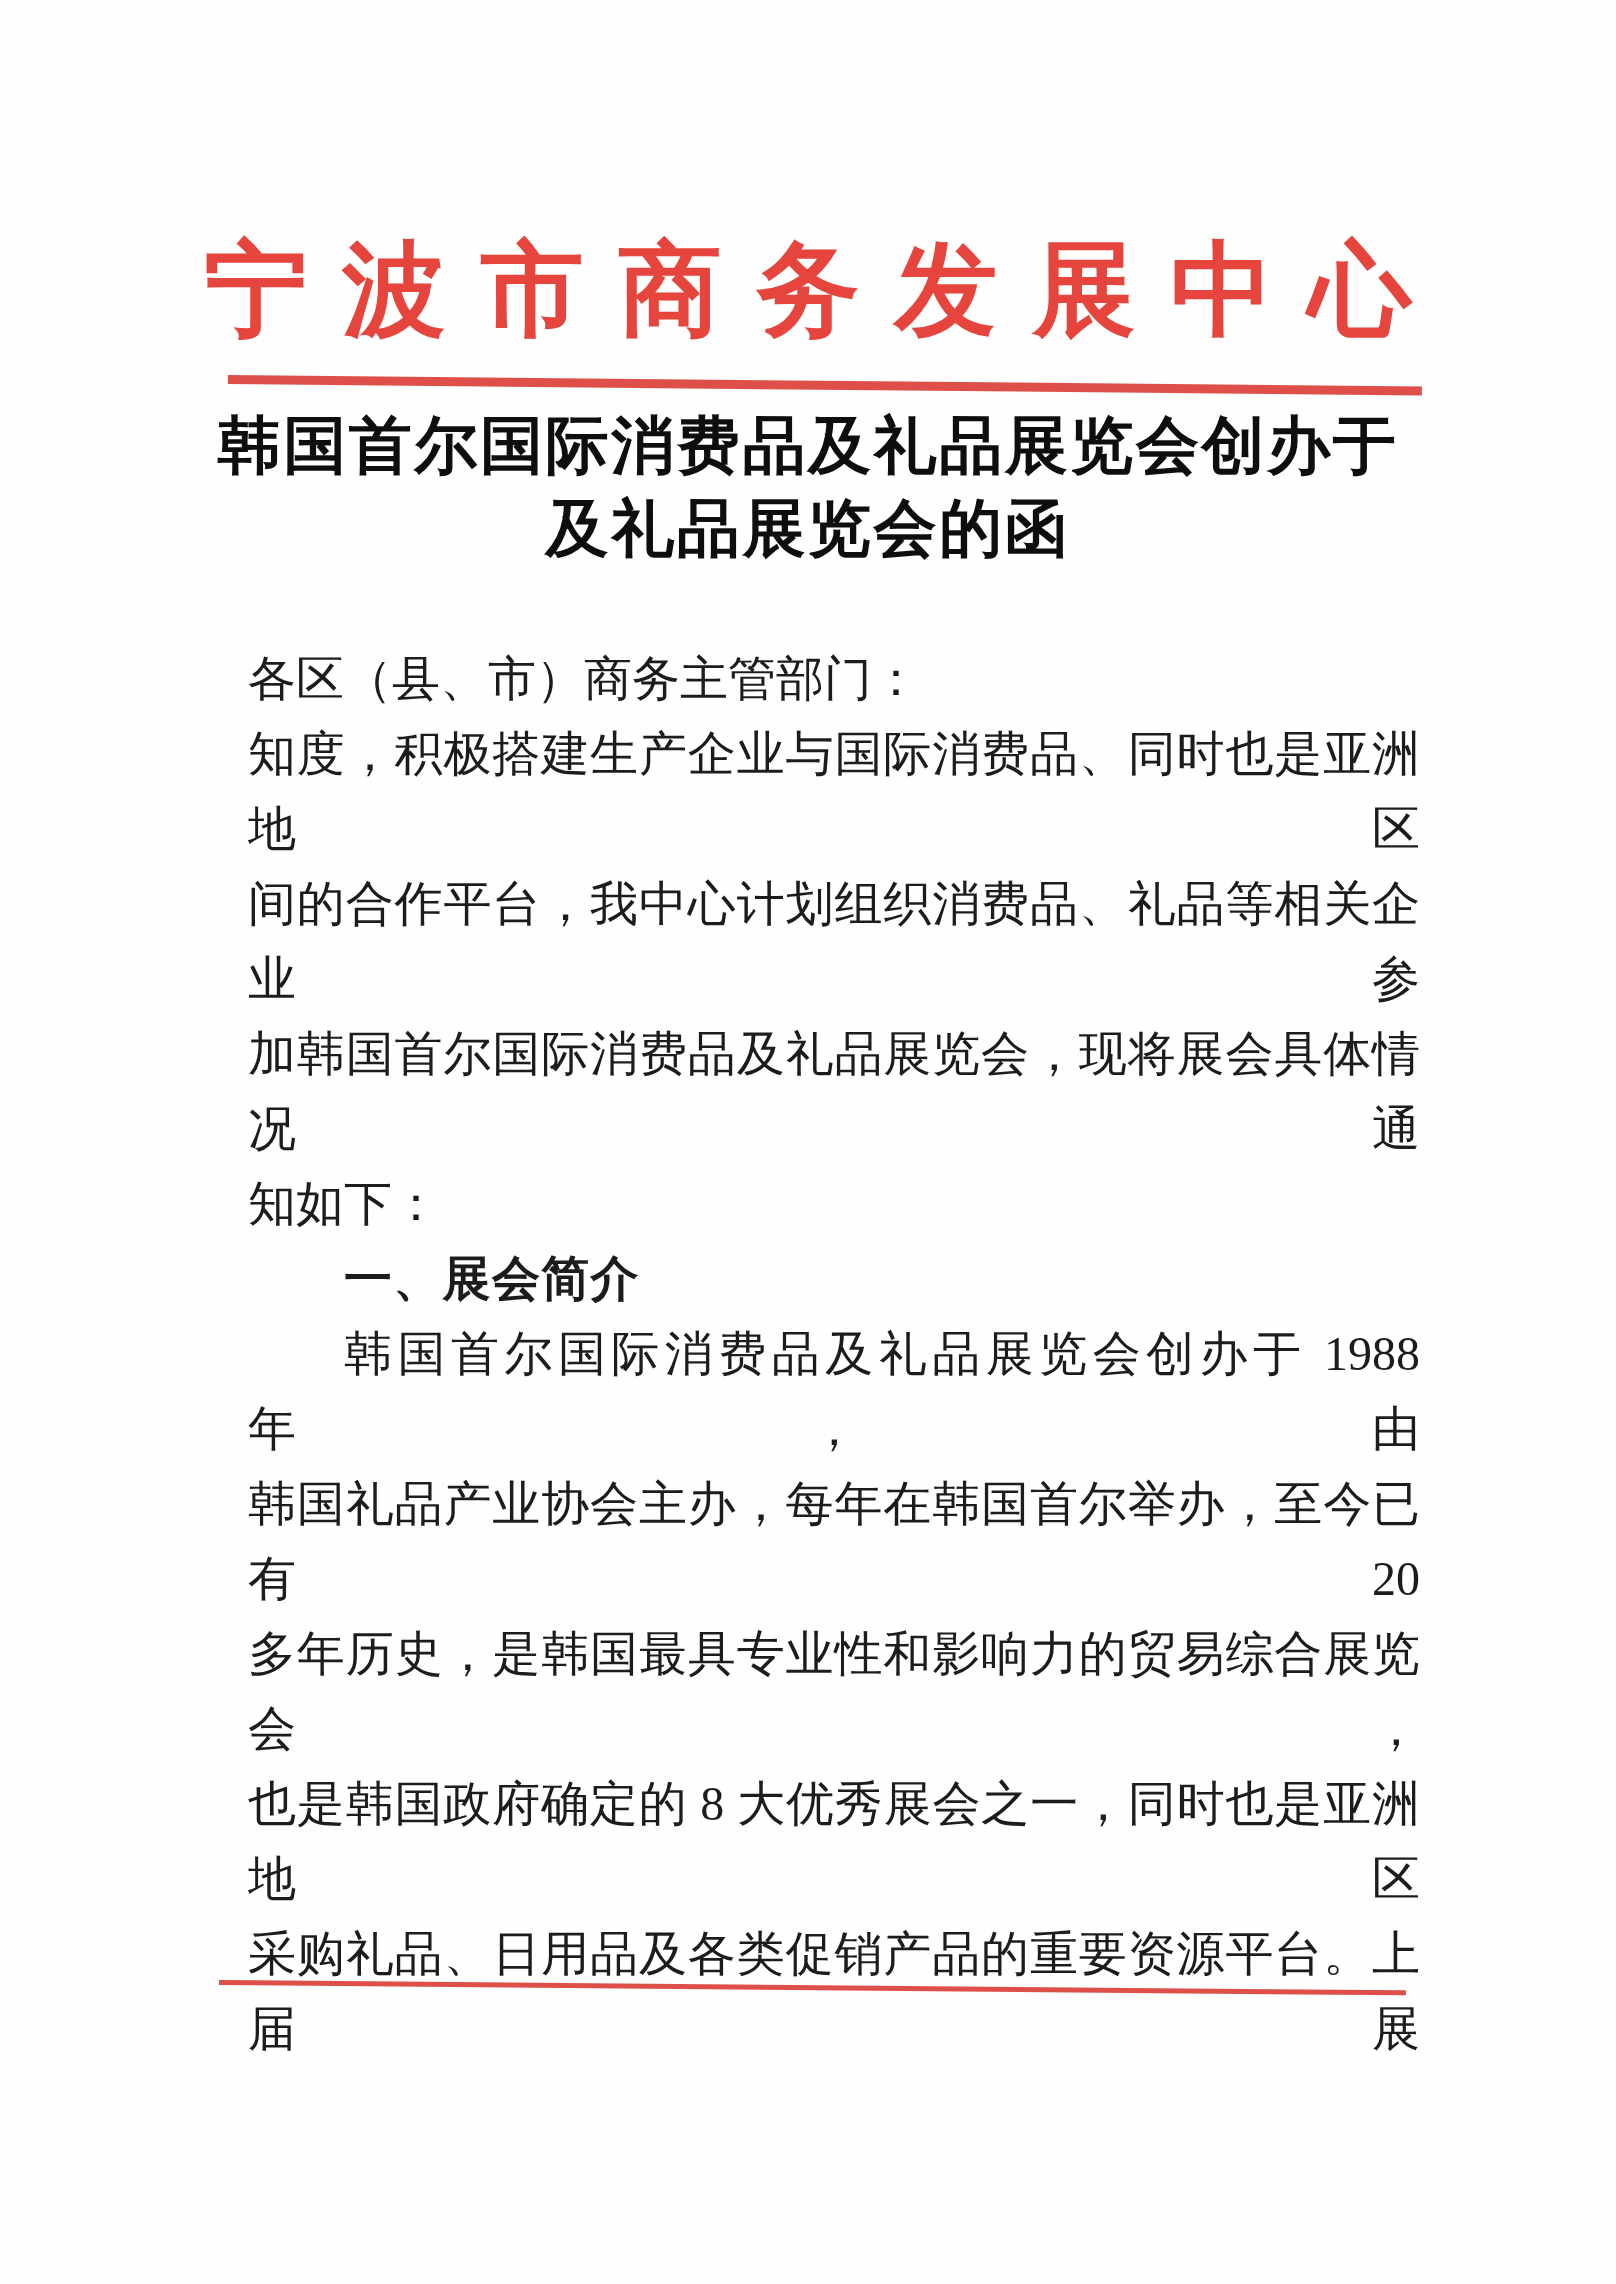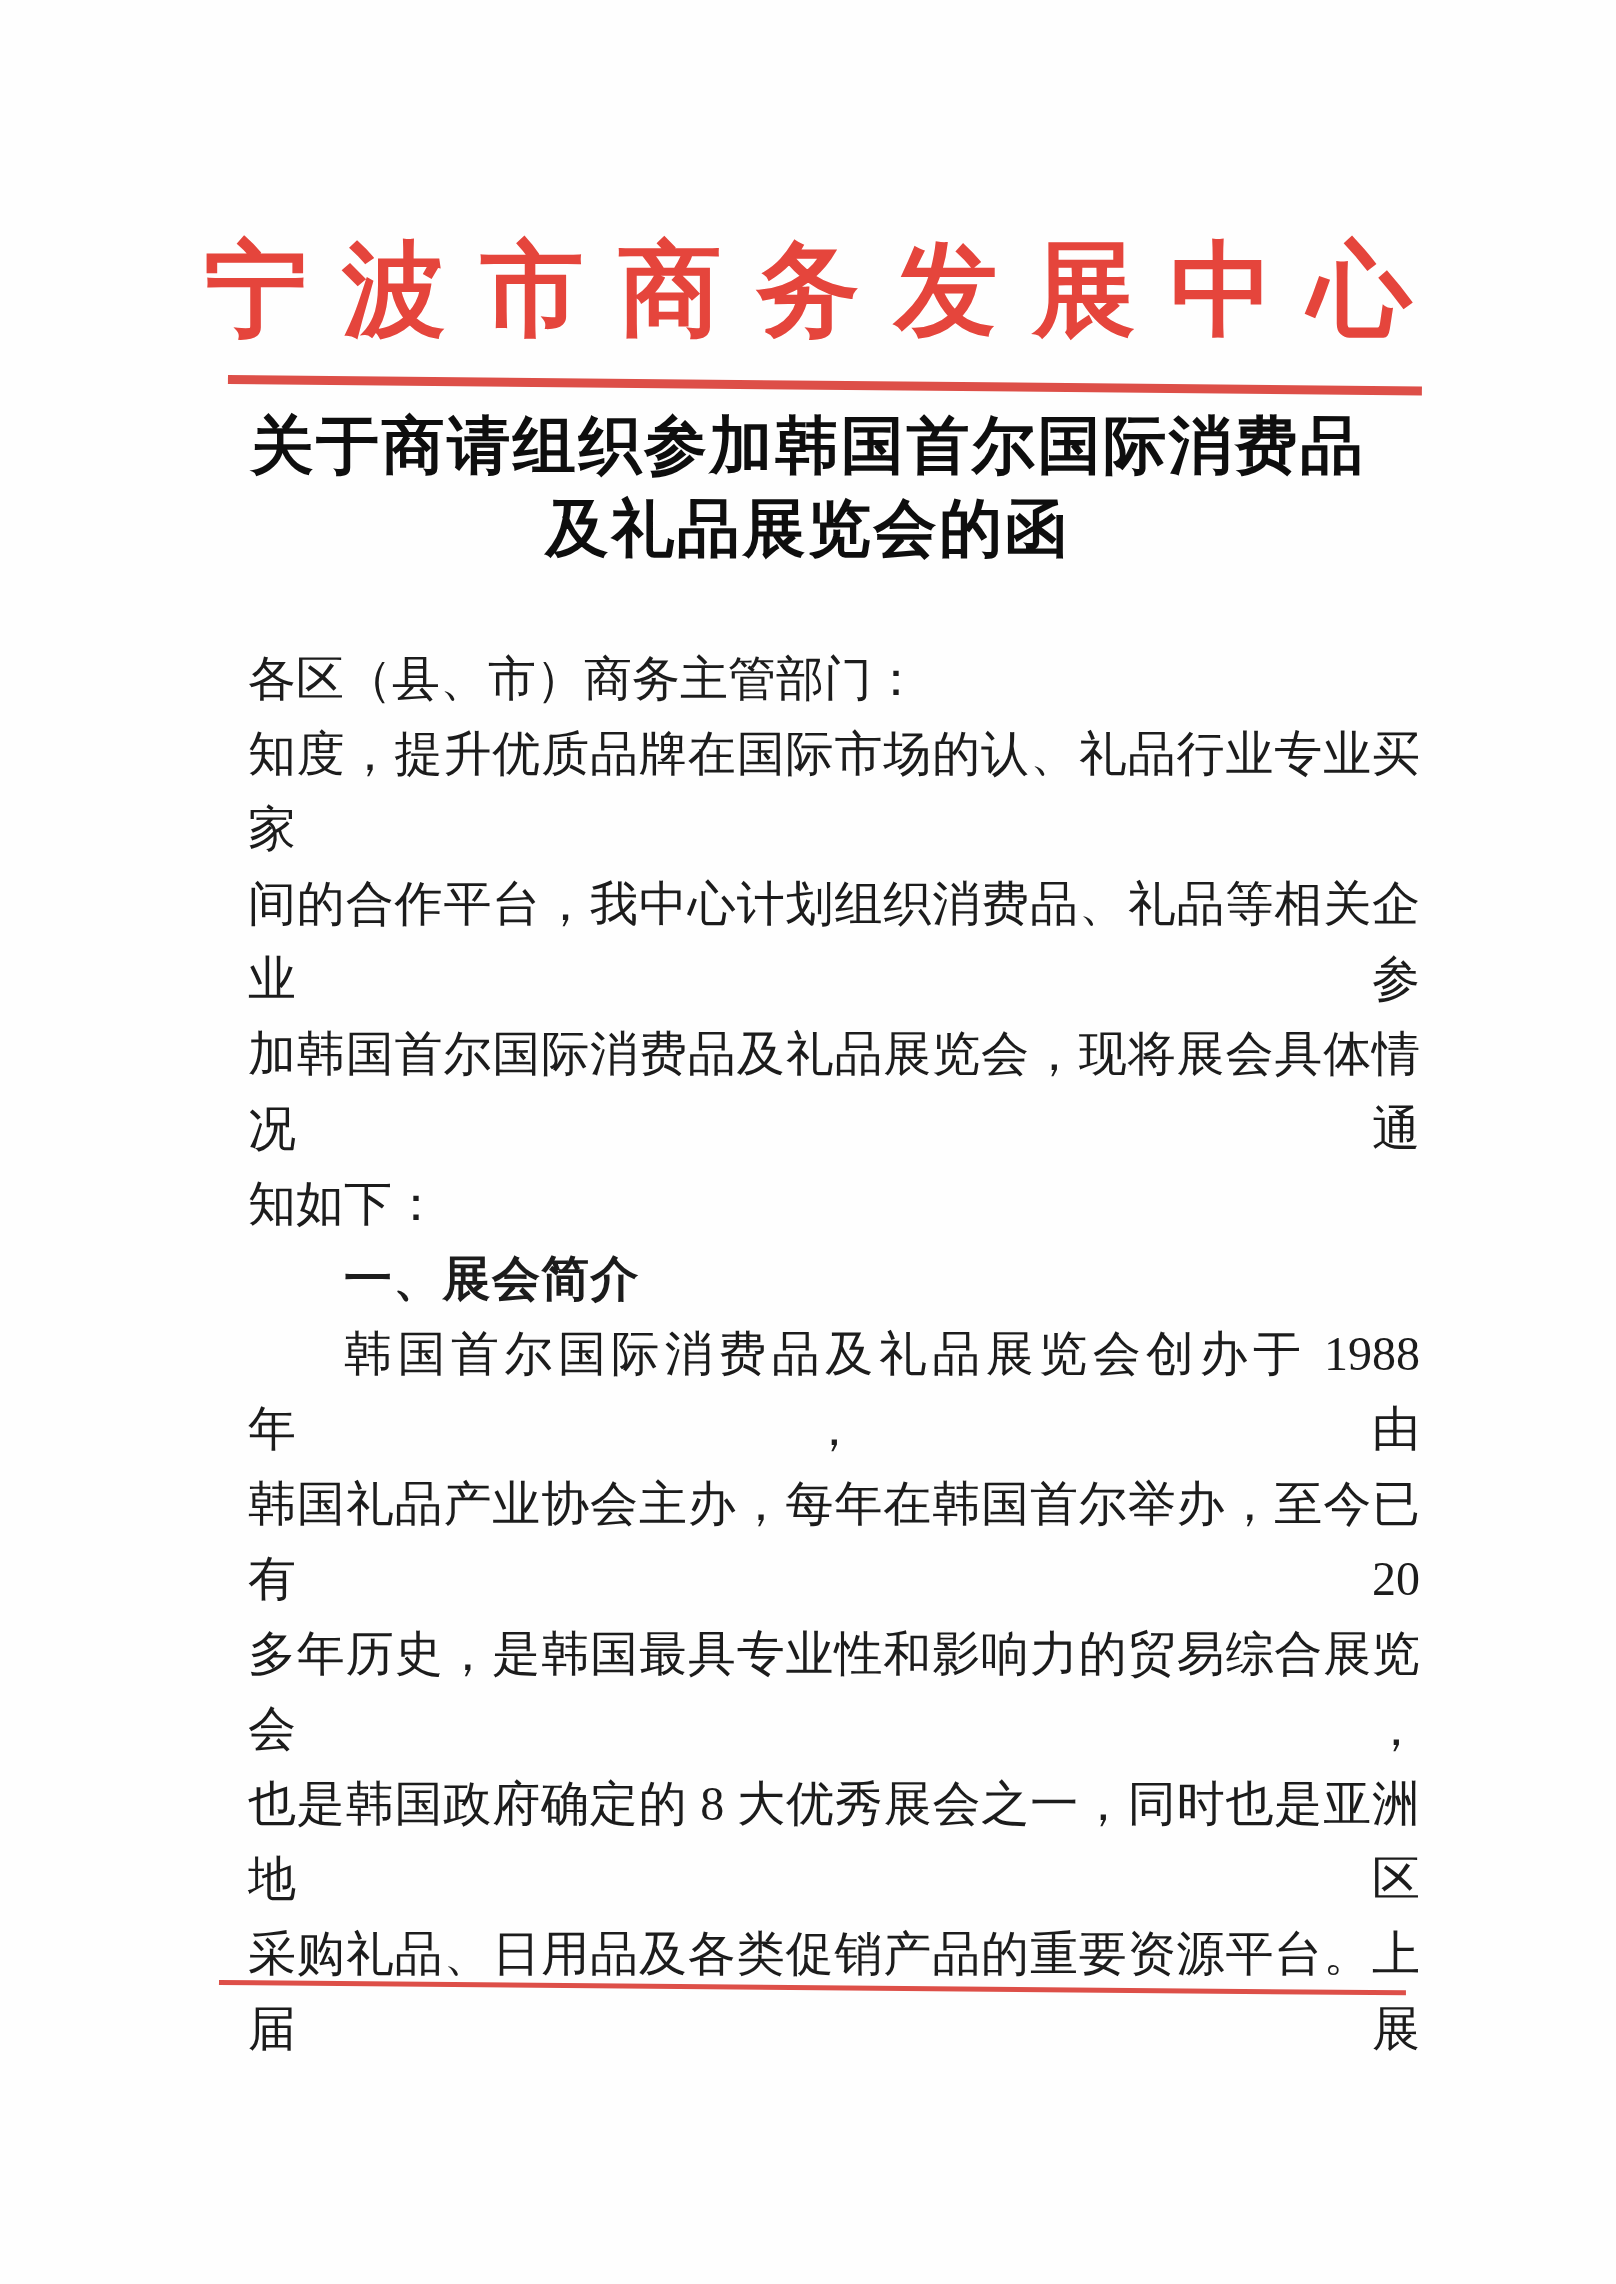--- a/index.html
+++ b/index.html
@@ -89,27 +89,27 @@
 </head>
 <body>
 
 <div class="page">
 
   <div class="letterhead">宁波市商务发展中心</div>
 
   <div class="rule rule-top"></div>
 
   <div class="doc-title">
-    <div>关于商请组织参加韩国首尔国际消费品</div>
+    <div>韩国首尔国际消费品及礼品展览会创办于</div>
     <div>及礼品展览会的函</div>
   </div>
 
   <div class="body-text">
     <div class="line">各区（县、市）商务主管部门：</div>
-    <div class="line full">知度，提升优质品牌在国际市场的认、礼品行业专业买家</div>
+    <div class="line full">知度，积极搭建生产企业与国际消费品、同时也是亚洲地区</div>
     <div class="line full">间的合作平台，我中心计划组织消费品、礼品等相关企业参</div>
     <div class="line full">加韩国首尔国际消费品及礼品展览会，现将展会具体情况通</div>
     <div class="line">知如下：</div>
     <div class="line heading">一、展会简介</div>
     <div class="line full indent">韩国首尔国际消费品及礼品展览会创办于 1988 年，由</div>
     <div class="line full">韩国礼品产业协会主办，每年在韩国首尔举办，至今已有 20</div>
     <div class="line full">多年历史，是韩国最具专业性和影响力的贸易综合展览会，</div>
     <div class="line full">也是韩国政府确定的 8 大优秀展会之一，同时也是亚洲地区</div>
     <div class="line full">采购礼品、日用品及各类促销产品的重要资源平台。上届展</div>
 

